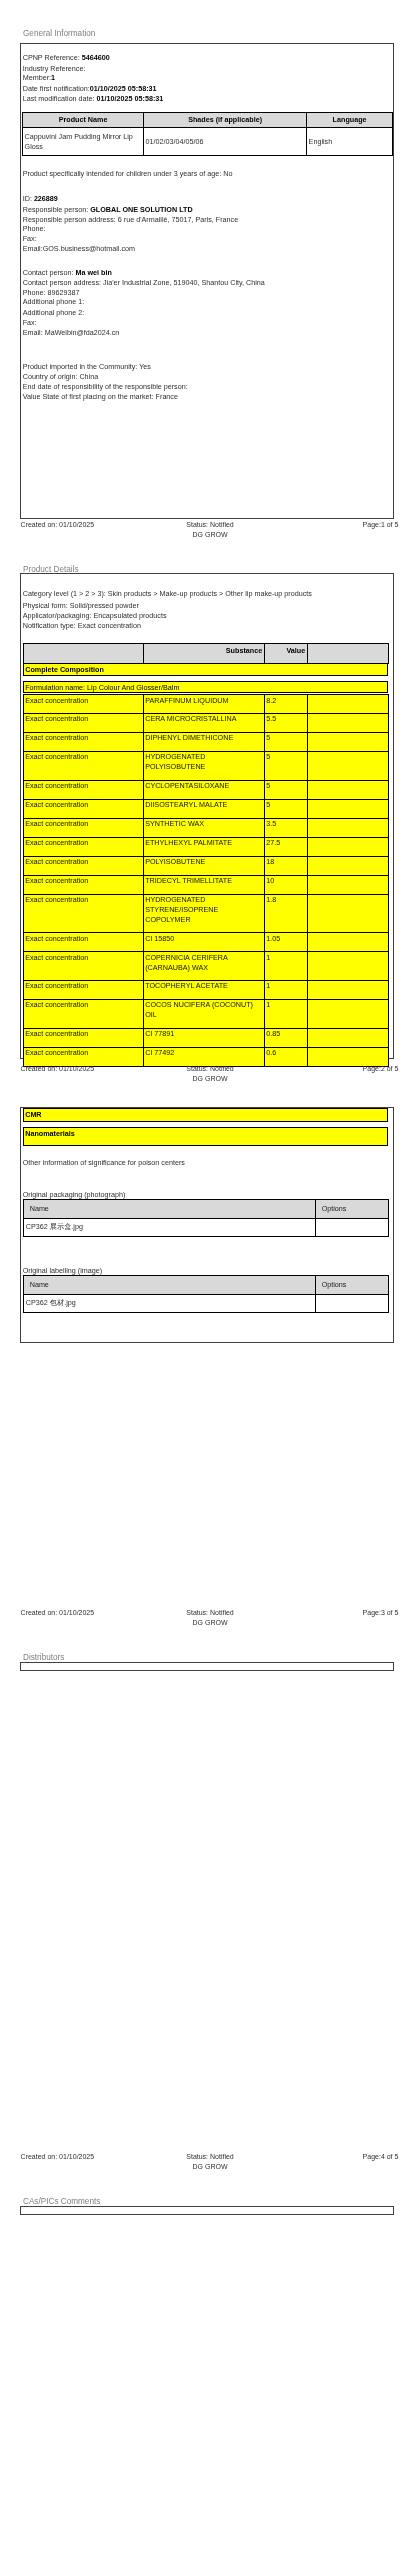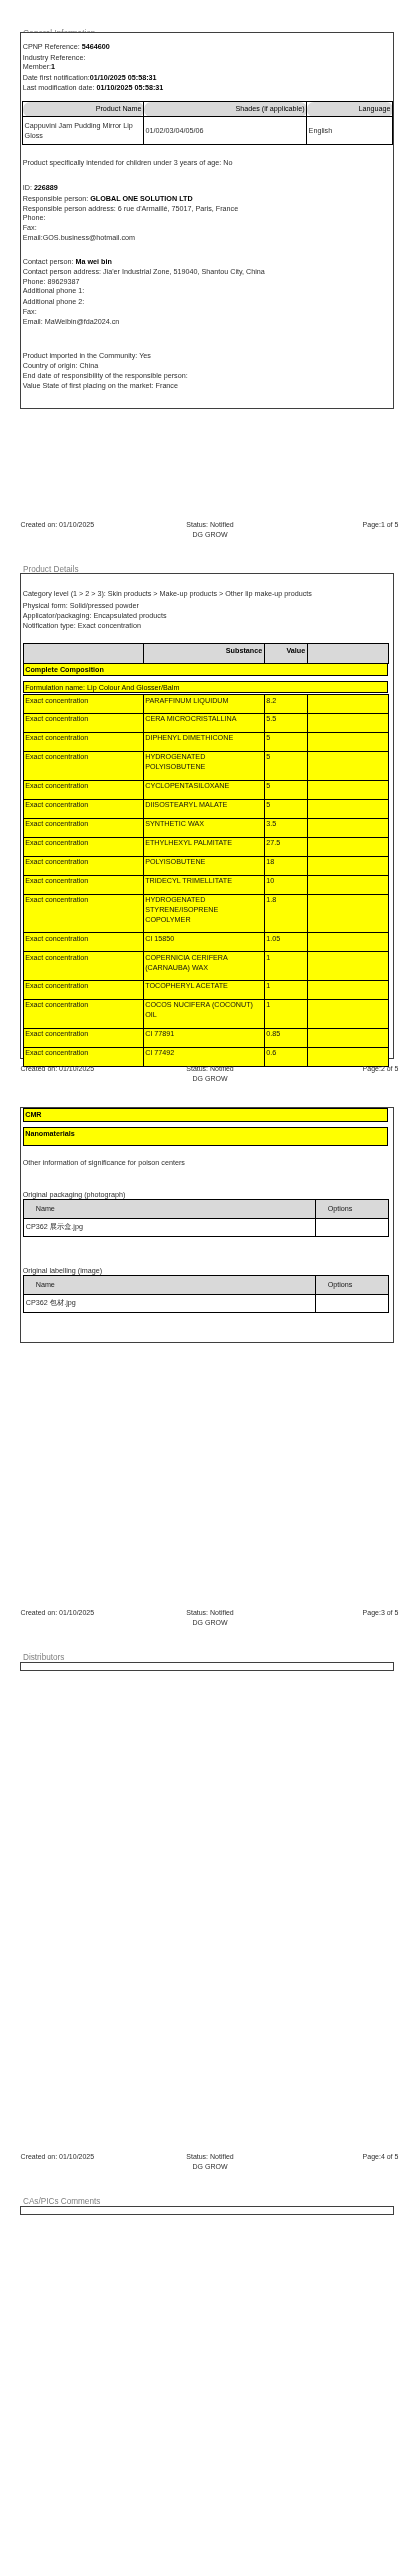--- a/index.html
+++ b/index.html
@@ -24,22 +24,22 @@
   .line{
     position:absolute;left:2.1px;font-size:7.2px;white-space:nowrap;color:var(--txt);
     line-height:9.8px;
   }
   .line b{color:#000;}
   table{border-collapse:collapse;table-layout:fixed;}
   .grid th,.grid td{border:0.5px solid #000;font-size:7.2px;overflow:hidden;}
   
   .ptable{position:absolute;left:1.5px;top:68px;width:370px;}
   .ptable th{
-    background:var(--hdrbg);text-align:right;vertical-align:top;
-    padding:2.1px 1.5px 0 1.5px;height:12.4px;color:#000;font-weight:normal;border-radius:7px;
+    background:var(--hdrbg);text-align:center;vertical-align:top;
+    padding:2.1px 1.5px 0 1.5px;height:12.4px;color:#000;font-weight:bold;
   }
   .ptable td{height:27px;vertical-align:middle;padding:0 1.5px;line-height:9.8px;}
   
   .comp-header{position:absolute;left:2.1px;top:69px;width:365px;}
   .comp-header th{
     background:var(--hdrbg);text-align:right;vertical-align:top;
     padding:2.1px 1.5px 0 1.5px;height:16.5px;color:#000;font-weight:bold;
   }
   .yellow-row{
     position:absolute;left:2.1px;width:365px;background:var(--yellow);
@@ -50,36 +50,36 @@
   
   .comp-rows{position:absolute;left:2.1px;top:120px;width:365px;}
   .comp-rows td{
     background:var(--yellow);vertical-align:top;color:#111;
     padding:0.5px 1px 7.7px 1.5px;line-height:9.8px;word-wrap:break-word;
   }
   
   .no-table{position:absolute;left:2.1px;width:365px;}
   .no-table th{
     background:var(--hdrbg);text-align:left;vertical-align:middle;
-    padding:0 12px;height:17.5px;color:#1a1a1a;font-weight:normal;
+    padding:0 6px;height:17.5px;color:#1a1a1a;font-weight:normal;
   }
   .no-table td{height:17.5px;vertical-align:middle;padding:0 2.1px;background:#fff;}
   
   .footer{position:absolute;left:0;width:420px;font-size:7px;color:var(--txt);line-height:10.3px;}
   .f-left{position:absolute;left:20.6px;top:0;white-space:nowrap;}
   .f-right{position:absolute;right:21.6px;top:0;white-space:nowrap;}
   .f-center{display:block;text-align:center;white-space:nowrap;}
   .f-org{display:block;text-align:center;white-space:nowrap;}
 </style>
 </head>
 <body>
 
 <div class="section-title" style="top:29px">General Information</div>
 
-<div class="box" style="top:32px;height:377px">
+<div class="box" style="top:43px;height:476px">
   <div class="line" style="top:9.3px"><span>CPNP Reference: </span><b>5464600</b></div>
   <div class="line" style="top:19.6px">Industry Reference:</div>
   <div class="line" style="top:29px"><span>Member:</span><b>1</b></div>
   <div class="line" style="top:40px"><span>Date first notification:</span><b>01/10/2025 05:58:31</b></div>
   <div class="line" style="top:50px"><span>Last modification date: </span><b>01/10/2025 05:58:31</b></div>
 
   <table class="grid ptable">
     <colgroup>
         <col style="width:121px">
         <col style="width:163px">

